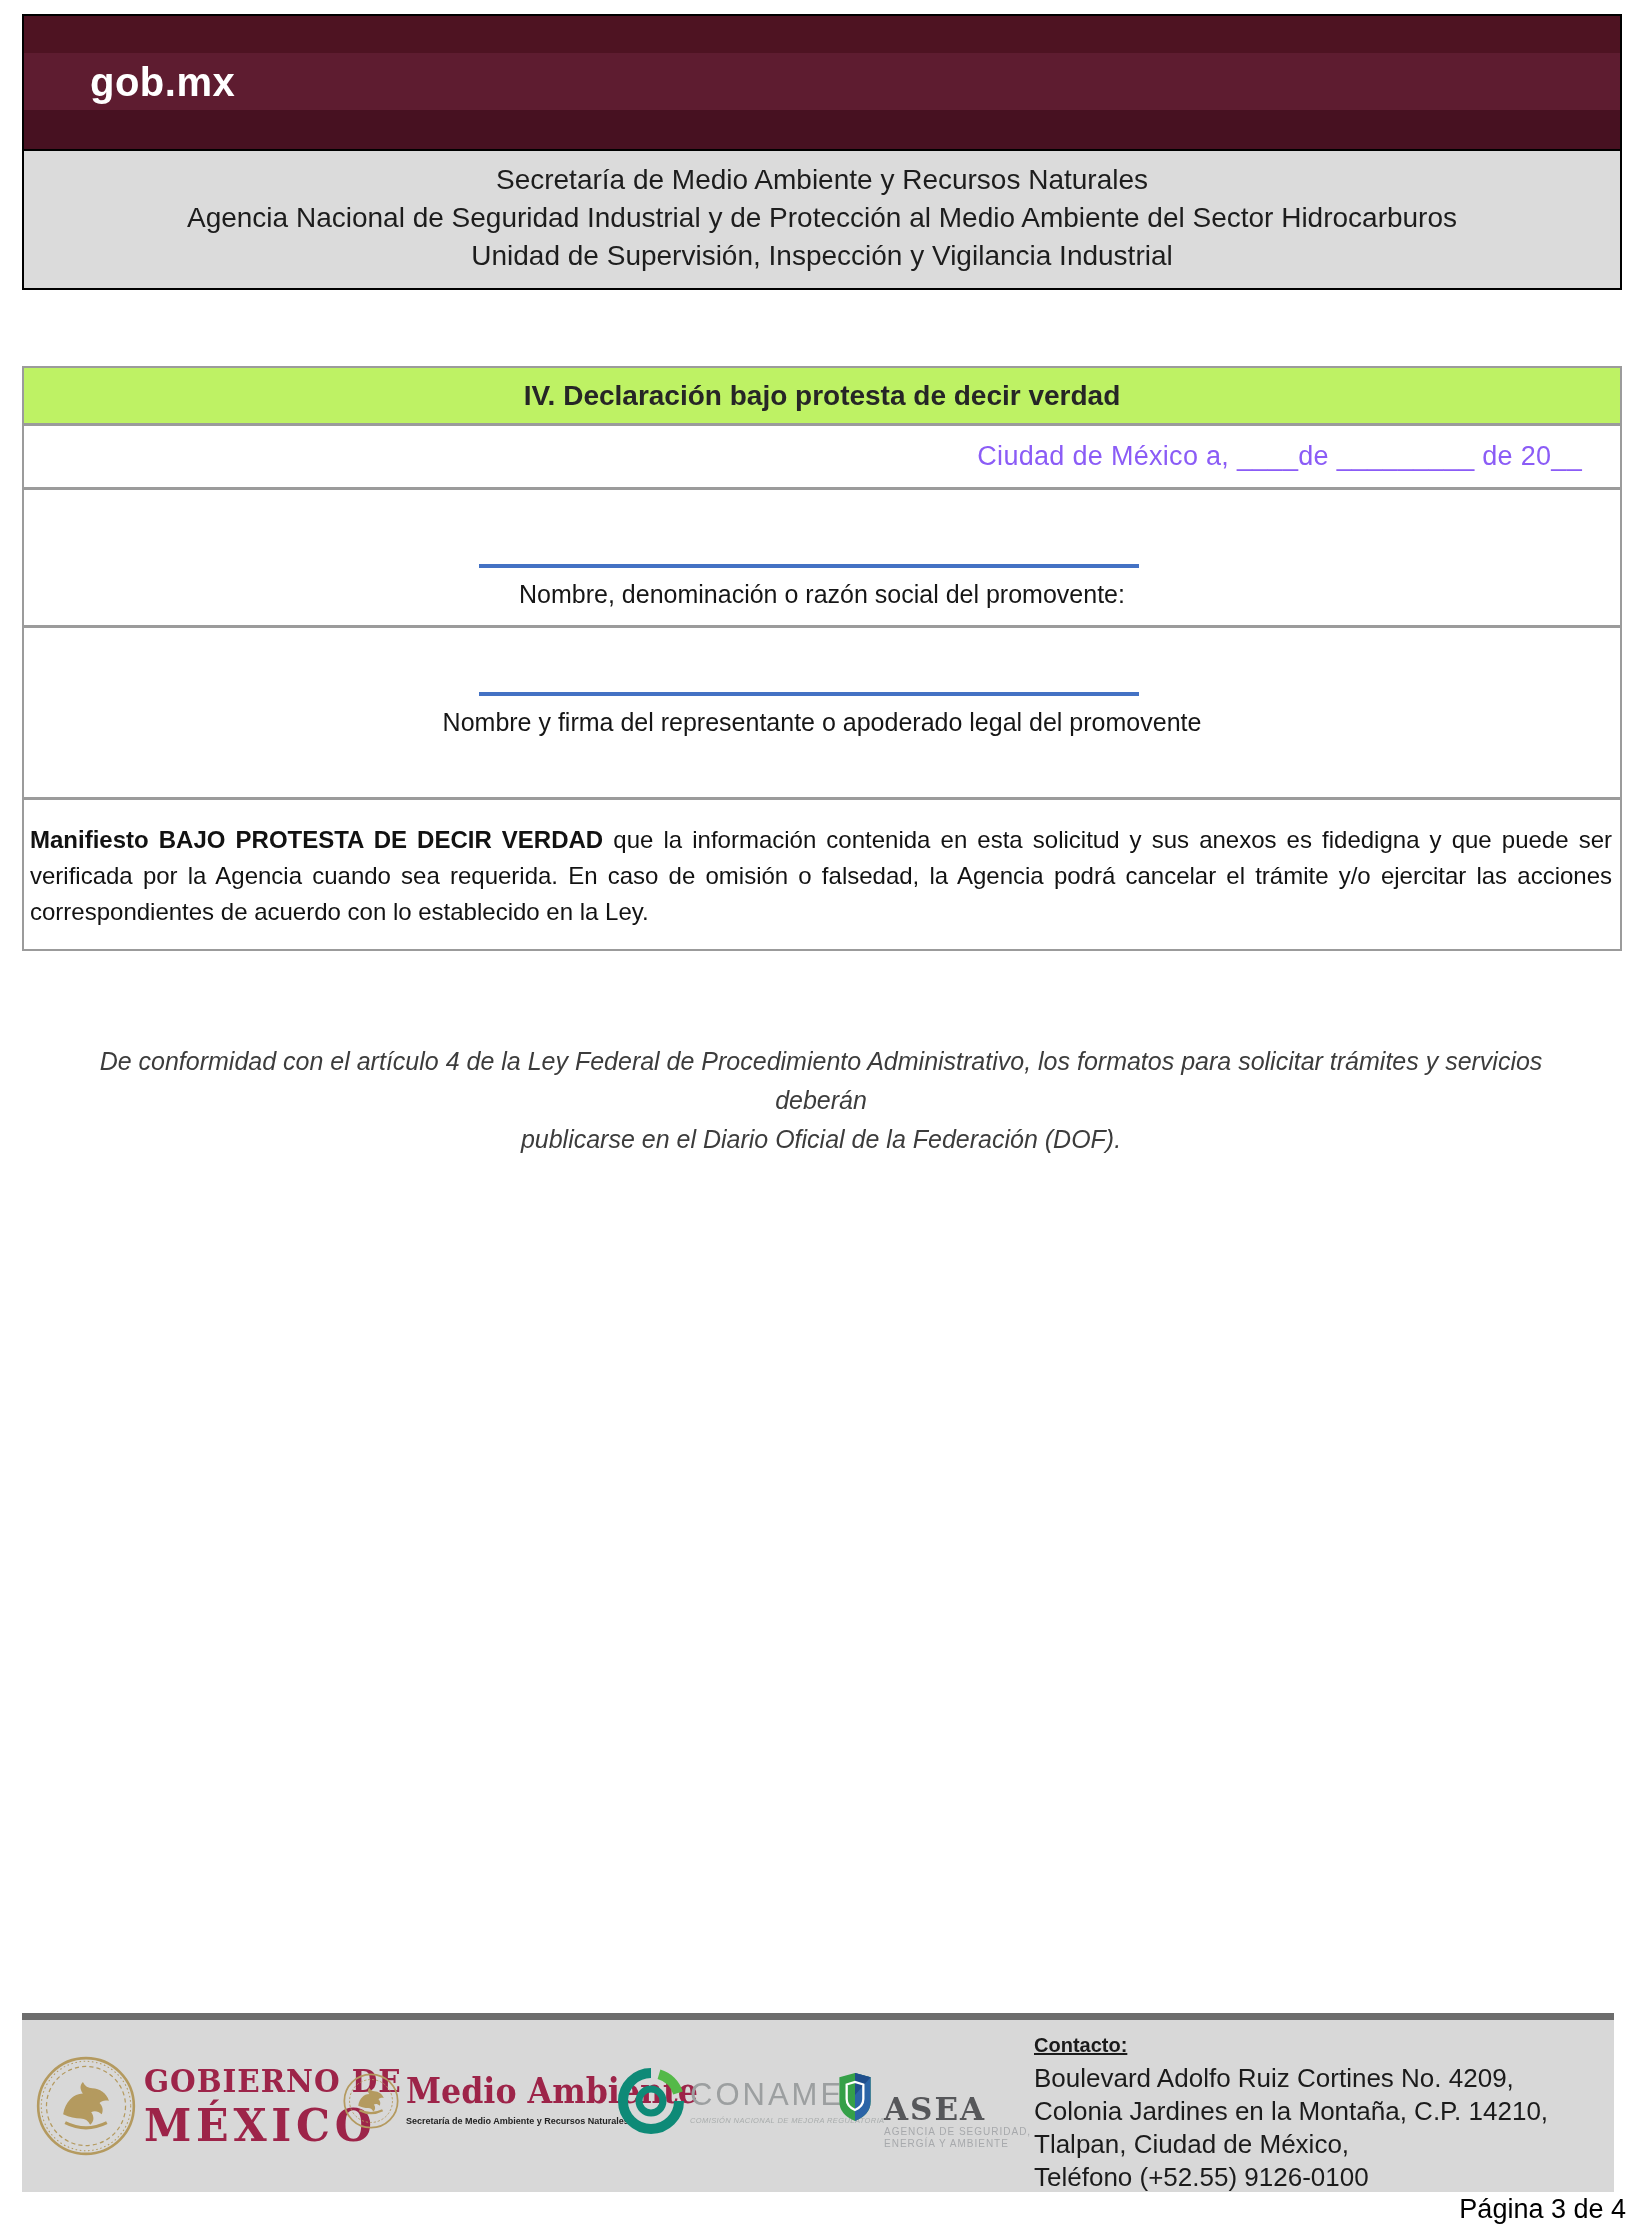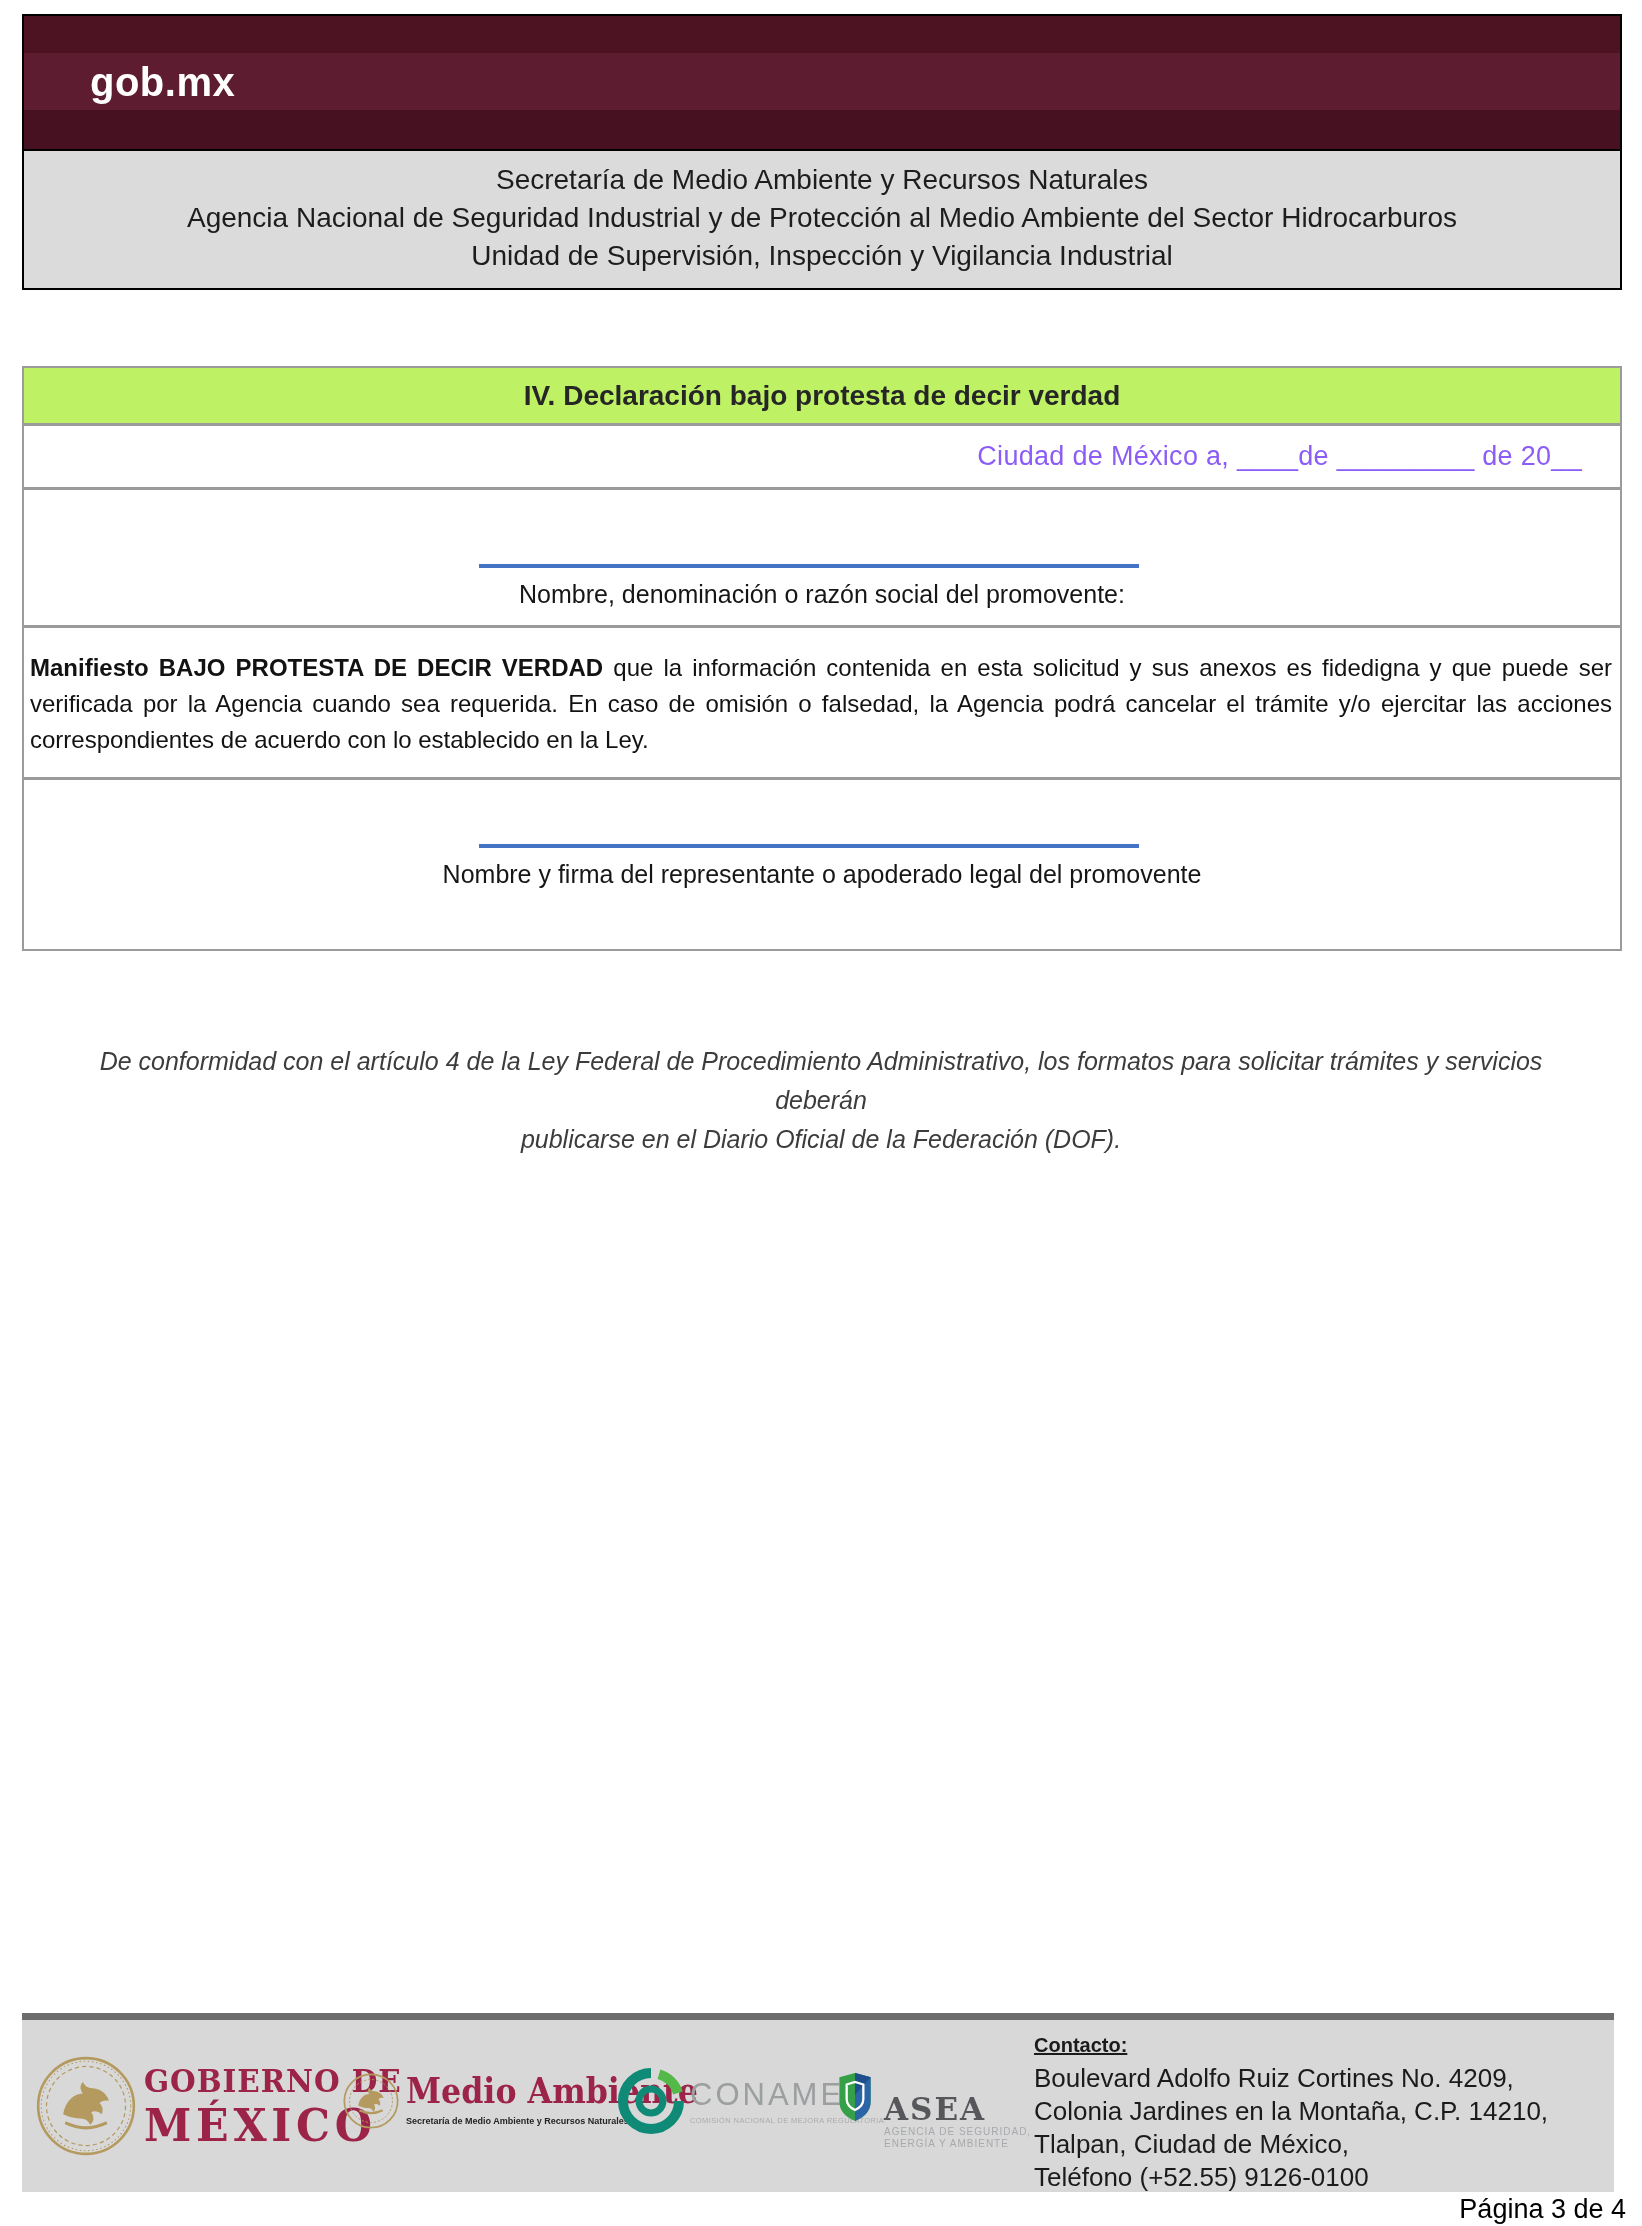--- a/index.html
+++ b/index.html
@@ -48,21 +48,21 @@
   .gob-l1{font-size:31px;letter-spacing:1px;line-height:38px;transform:scaleX(.95);transform-origin:left;}
   .gob-l2{font-size:45px;letter-spacing:5px;line-height:52px;transform:scaleX(.95);transform-origin:left;}
   .ma-seal{position:absolute;left:320px;top:52px;}
   .ma-block{position:absolute;left:384px;top:48px;}
   .ma-name{font-family:"DejaVu Serif",serif;font-weight:700;font-size:36px;line-height:44px;color:#9D2449;
     transform:scaleX(.88);transform-origin:left;white-space:nowrap;}
   .ma-sub{font-size:9px;font-weight:700;color:#232323;margin-top:4px;white-space:nowrap;}
   .conamer-icon{position:absolute;left:596px;top:48px;}
   .conamer-block{position:absolute;left:668px;top:58px;}
   .conamer-name{font-size:31px;letter-spacing:3px;color:#9C9FA0;line-height:34px;white-space:nowrap;}
-  .conamer-sub{font-size:7.5px;letter-spacing:.4px;color:#A9ADAD;margin-top:4px;white-space:nowrap;}
+  .conamer-sub{font-size:7.5px;letter-spacing:.4px;color:#A9ADAD;margin-top:4px;white-space:nowrap;font-style:italic;}
   .asea-icon{position:absolute;left:815px;top:52px;}
   .asea-block{position:absolute;left:862px;top:72px;}
   .asea-name{font-family:"DejaVu Serif",serif;font-weight:700;font-size:31px;letter-spacing:2px;
     color:#56575A;line-height:34px;}
   .asea-sub{font-size:10px;letter-spacing:1px;color:#A7A9AC;line-height:12px;white-space:nowrap;}
   .asea-sub:first-of-type{margin-top:4px;}
   .contact{position:absolute;left:1012px;top:8px;color:#1b1b1b;}
   .contact-label{font-size:20px;font-weight:700;line-height:34px;text-decoration:underline;}
   .contact-line{font-size:26px;font-weight:500;line-height:33px;white-space:nowrap;}
 
@@ -84,26 +84,26 @@
     </div>
   </div>
 
   <div class="decl-table">
     <div class="row row-title">IV. Declaración bajo protesta de decir verdad</div>
     <div class="row row-date">Ciudad de México a, ____de _________ de 20__</div>
     <div class="row row-sign1">
       <div class="sig-line"></div>
       <div class="sig-label">Nombre, denominación o razón social del promovente:</div>
     </div>
-    <div class="row row-manifest">
-      <span class="manifest-bold">Manifiesto BAJO PROTESTA DE DECIR VERDAD</span><span> que la información contenida en esta solicitud y sus anexos es fidedigna y que puede ser verificada por la Agencia cuando sea requerida. En caso de omisión o falsedad, la Agencia podrá cancelar el trámite y/o ejercitar las acciones correspondientes de acuerdo con lo establecido en la Ley.</span>
-    </div>
     <div class="row row-sign2">
       <div class="sig-line"></div>
       <div class="sig-label">Nombre y firma del representante o apoderado legal del promovente</div>
+    </div>
+    <div class="row row-manifest">
+      <span class="manifest-bold">Manifiesto BAJO PROTESTA DE DECIR VERDAD</span><span> que la información contenida en esta solicitud y sus anexos es fidedigna y que puede ser verificada por la Agencia cuando sea requerida. En caso de omisión o falsedad, la Agencia podrá cancelar el trámite y/o ejercitar las acciones correspondientes de acuerdo con lo establecido en la Ley.</span>
     </div>
   </div>
 
   <div class="legal-note">
     <div>De conformidad con el artículo 4 de la Ley Federal de Procedimiento Administrativo, los formatos para solicitar trámites y servicios deberán</div>
     <div>publicarse en el Diario Oficial de la Federación (DOF).</div>
   </div>
 
   <div class="footer">
     <div class="footer-topline"></div>

